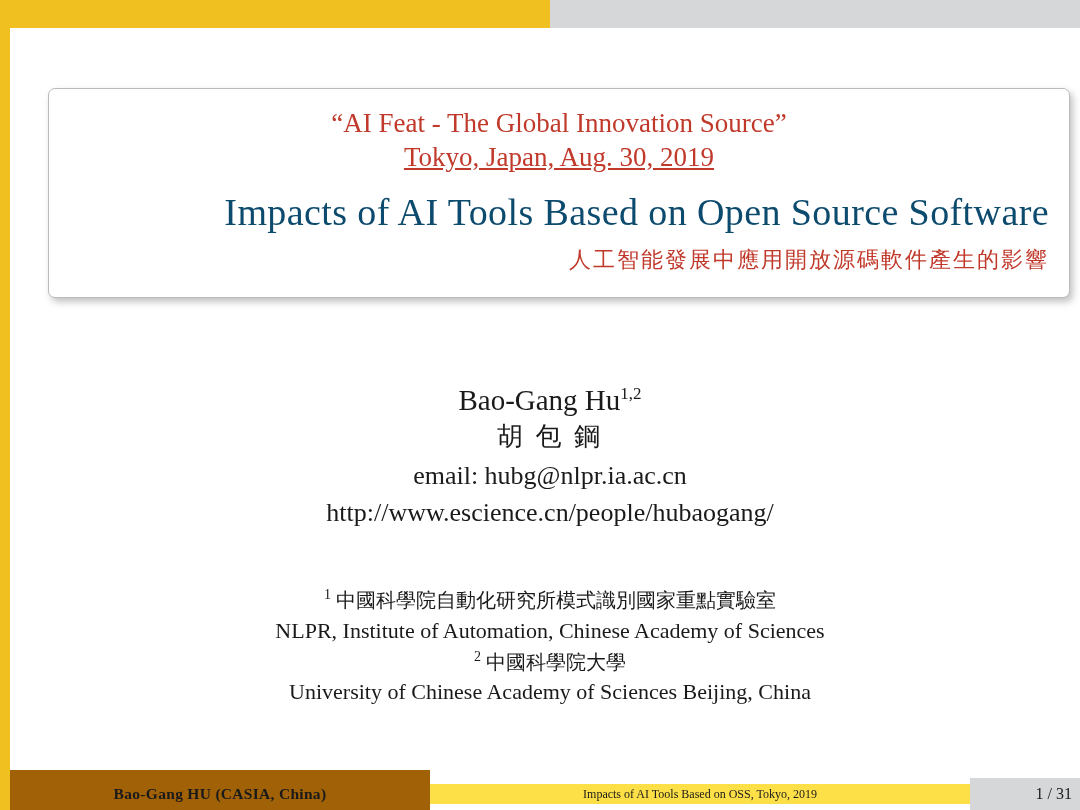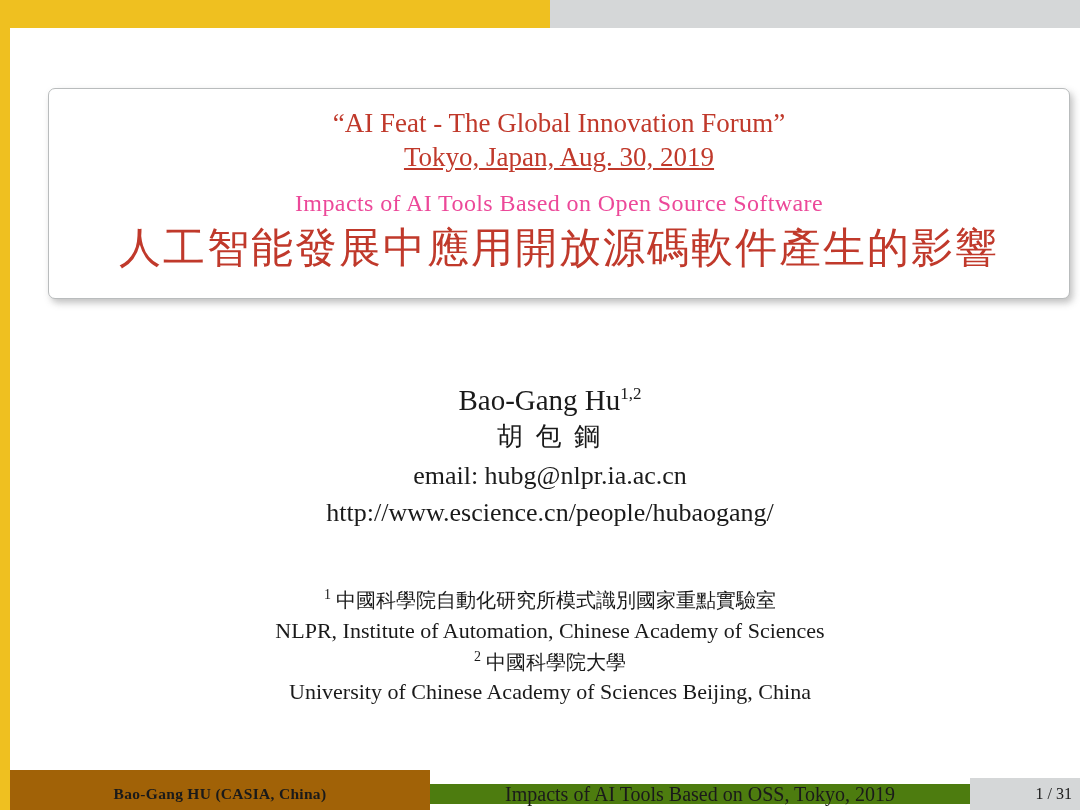--- a/index.html
+++ b/index.html
@@ -58,25 +58,25 @@
     display: flex;
     align-items: center;
     justify-content: center;
     font-weight: bold;
     letter-spacing: 0.3px;
     font-size: 15.5px;
   }
   .botbar-mid {
     flex: 1;
     height: 20px;
-    background: #4d7c0f;
+    background: #fde047;
     display: flex;
     align-items: center;
     justify-content: center;
-    font-size: 20px;
+    font-size: 12px;
   }
   .botbar-right {
     width: 120px;
     height: 32px;
     background: #d5d7d8;
     display: flex;
     align-items: center;
     justify-content: flex-end;
     padding-right: 18px;
     box-sizing: border-box;
@@ -102,33 +102,35 @@
     line-height: 1.22;
     white-space: nowrap;
   }
   .conf-line2 {
     color: #c0392b;
     font-size: 27px;
     line-height: 1.3;
     text-decoration: underline;
   }
   .main-title {
-    color: #ec4899;
-    font-size: 24px;
+    color: #0c4a6e;
+    font-size: 38px;
     line-height: 1.35;
     margin-top: 12px;
     letter-spacing: 0.4px;
     white-space: nowrap;
+    text-align: right;
   }
   .main-title-cn {
     color: #c0392b;
-    font-size: 42px;
+    font-size: 22px;
     line-height: 1.3;
-    margin-top: 2px;
+    margin-top: 8px;
     letter-spacing: 2px;
+    text-align: right;
   }
   
   .author-block {
     position: absolute;
     left: 0;
     top: 382px;
     width: 1080px;
     text-align: center;
     color: #1a1a1a;
   }
@@ -181,21 +183,21 @@
 <body>
 
 <div class="slide">
 
   <div class="topbar">
     <div class="topbar-left"></div>
     <div class="topbar-right"></div>
   </div>
 
   <div class="title-box">
-    <div class="conf-line1">“AI Feat - The Global Innovation Forum”</div>
+    <div class="conf-line1">“AI Feat - The Global Innovation Source”</div>
     <div class="conf-line2">Tokyo, Japan, Aug. 30, 2019</div>
     <div class="main-title">Impacts of AI Tools Based on Open Source Software</div>
     <div class="main-title-cn">人工智能發展中應用開放源碼軟件產生的影響</div>
   </div>
 
   <div class="author-block">
     <div class="author-name"><span>Bao-Gang Hu</span><sup>1,2</sup></div>
     <div class="author-name-cn">胡 包 鋼</div>
     <div class="author-email">email:  hubg@nlpr.ia.ac.cn</div>
     <div class="author-url">http://www.escience.cn/people/hubaogang/</div>

